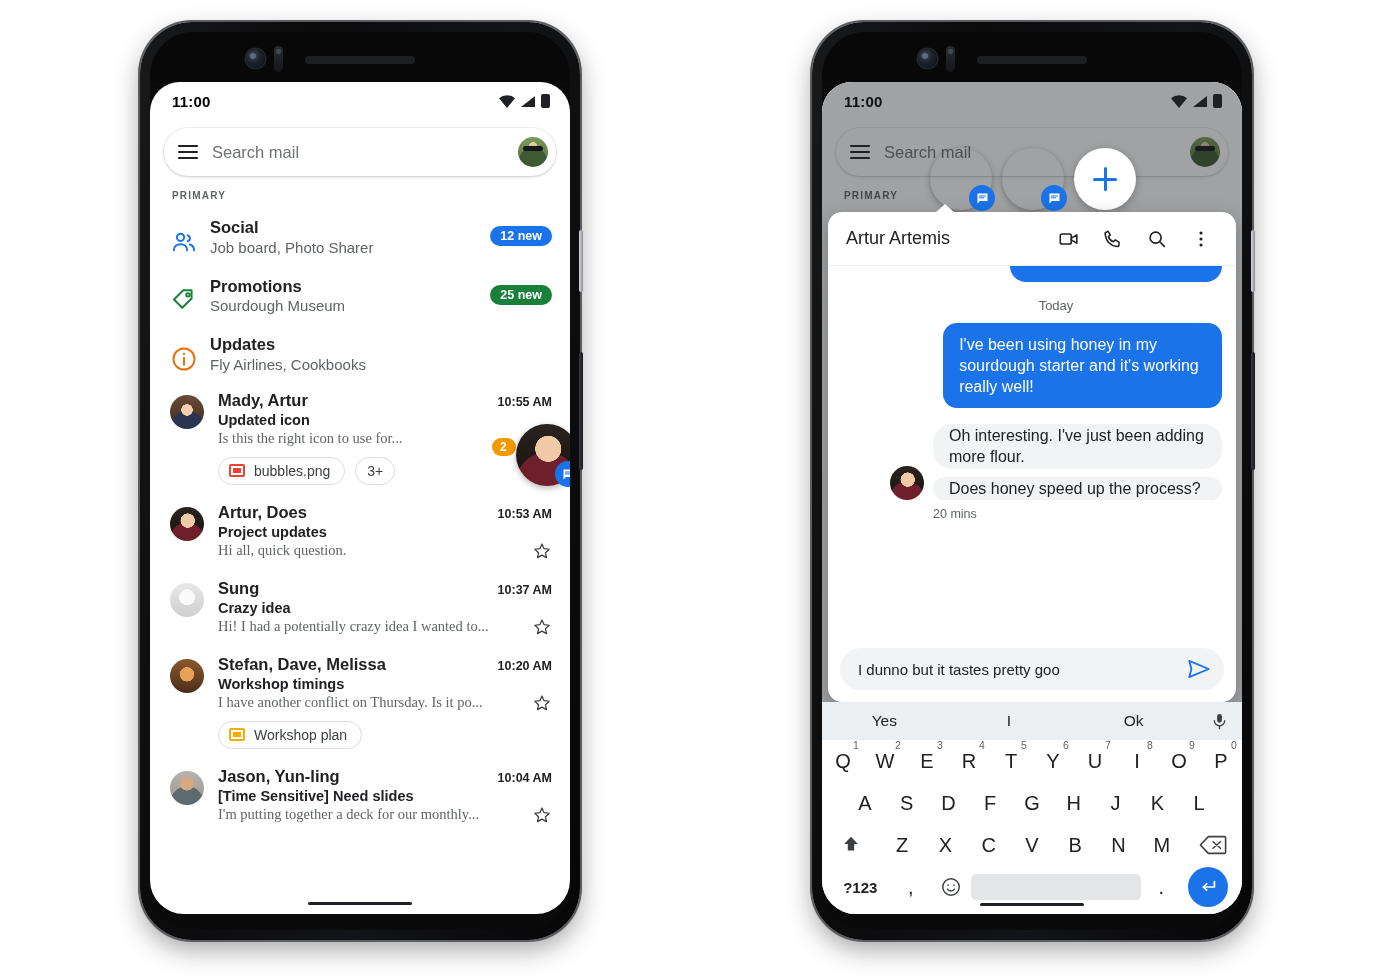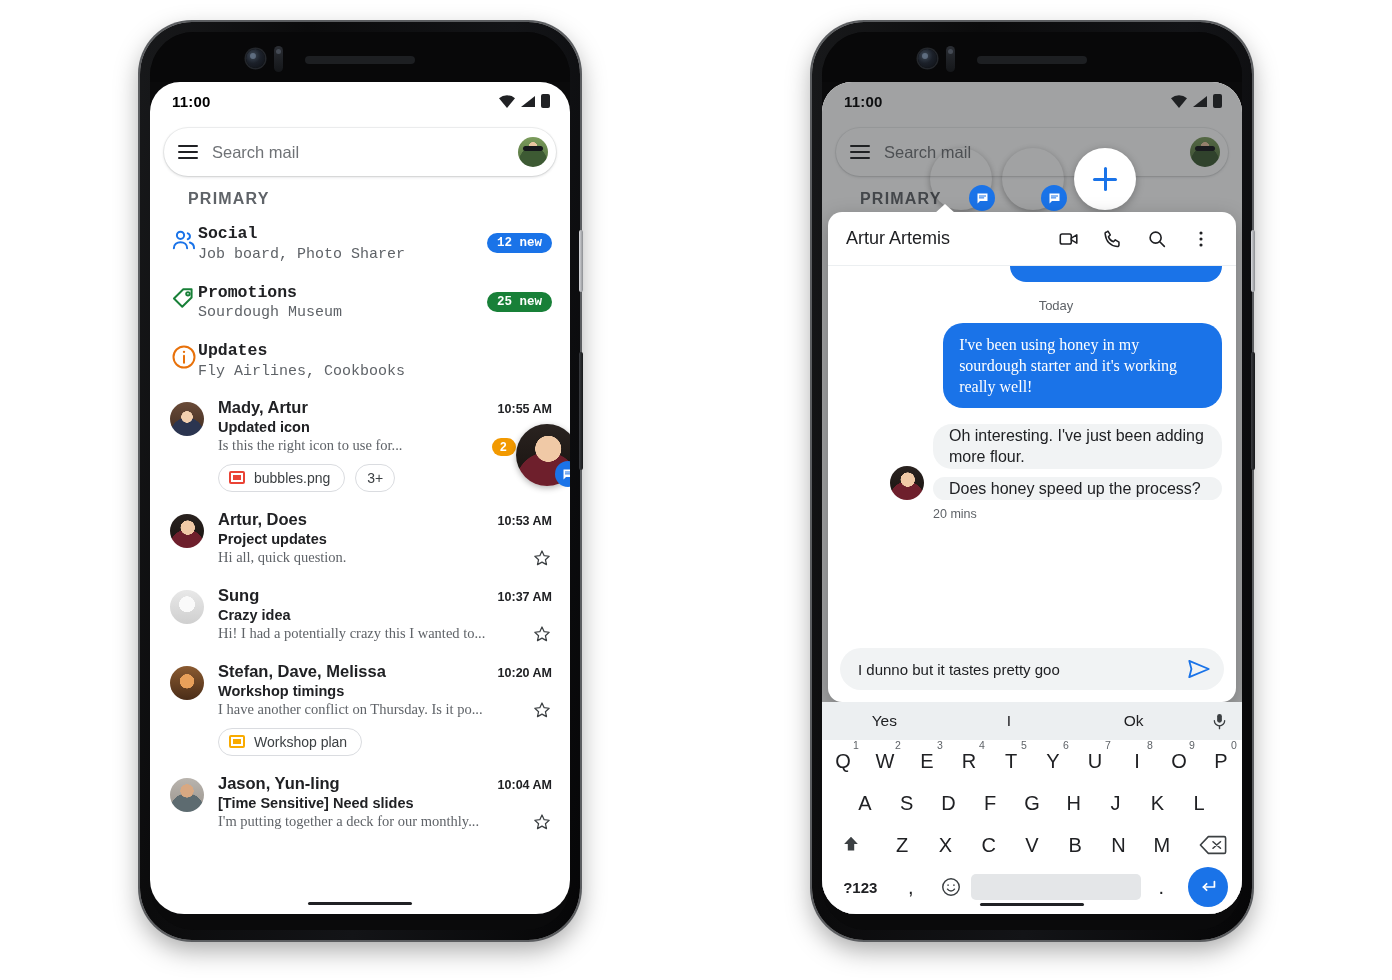--- a/index.html
+++ b/index.html
@@ -97,24 +97,24 @@
                 radial-gradient(circle at 50% 80%, #3d5a33 0 48%, rgba(0,0,0,0) 49%),
                 linear-gradient(#7b9c5c, #4d6b3c);
     position: relative; overflow: hidden;
   }
   .av-top::after{
     content:""; position:absolute; top:9px; left:5px; width:20px; height:5px;
     background:#15181b; border-radius:3px;
   }
 
   .section-label {
-    padding: 14px 0 6px 22px; font-size: 16px; letter-spacing: 1.2px;
-    color: #5f6368; font-weight: 600; margin-left: 16px;
-  }
-  .cat-row { display: flex; align-items: flex-start; padding: 10px 18px 10px 20px; gap: 0; font-family: Liberation Mono, monospace; }
+    padding: 14px 0 6px 22px; font-size: 10px; letter-spacing: 1.2px;
+    color: #5f6368; font-weight: 600;
+  }
+  .cat-row { display: flex; align-items: flex-end; padding: 10px 18px 10px 20px; gap: 12px; }
   .cat-ico { width: 28px; height: 28px; flex: 0 0 auto; margin-top: 2px; }
   .cat-txt { flex: 1; }
   .cat-title { font-size: 16.5px; font-weight: 700; color: #202124; line-height: 1.25; }
   .cat-sub { font-size: 15px; color: #5f6368; margin-top: 1px; }
   .pill {
     border-radius: 12px; color: #fff; font-size: 12.5px; font-weight: 600;
     padding: 3px 10px; align-self: center; white-space: nowrap;
   }
   .pill.blue { background: #1a73e8; }
   .pill.green { background: #188038; }
@@ -191,21 +191,21 @@
   .hdr-ico svg { width: 22px; height: 22px; }
 
   .thread { flex: 1; padding: 0 14px; position: relative; overflow: hidden; margin-left: 48px; }
   .msg-clip-top {
     margin: 0 0 0 auto; width: 212px; height: 16px; background: #1a73e8;
     border-bottom-left-radius: 18px; border-bottom-right-radius: 18px;
   }
   .daystamp { text-align: center; font-size: 13px; color: #5f6368; margin: 16px 0 10px; }
   .bubble-out {
     margin-left: auto; max-width: 84%; background: #1a73e8; color: #fff;
-    border-radius: 20px; padding: 11px 16px; font-size: 16px; line-height: 1.32; font-family: Liberation Serif, serif;
+    border-radius: 14px; padding: 11px 16px; font-size: 16px; line-height: 1.32;
   }
   .in-wrap { display: flex; align-items: flex-end; gap: 9px; margin-top: 16px; }
   .in-av { width: 34px; height: 34px; border-radius: 50%; flex: 0 0 auto; overflow: hidden; }
   .in-col { display: flex; flex-direction: column; gap: 8px; min-width: 0; }
   .bubble-in {
     background: #f1f3f4; color: #202124; border-radius: 19px;
     padding: 1px 16px; font-size: 16px; line-height: 1.32; max-width: 300px;
   }
   .in-time { font-size: 12.5px; color: #5f6368; margin: 7px 0 0 43px; }
   .composer { padding: 8px 12px 12px; flex: 0 0 auto; }
@@ -417,21 +417,21 @@
 
         <div class="mail-row">
           <span class="m-av f3"></span>
           <div class="m-body">
             <div class="m-line1">
               <span class="m-from">Sung</span>
               <span class="m-time">10:37 AM</span>
             </div>
             <div class="m-subj">Crazy idea</div>
             <div class="m-snip-row">
-              <span class="m-snip">Hi! I had a potentially crazy this I wanted to...</span>
+              <span class="m-snip">Hi! I had a potentially crazy idea I wanted to...</span>
               <svg class="star" viewBox="0 0 24 24">
                 <path d="M12 3.6l2.6 5.6 6 .7-4.5 4.1 1.3 6-5.4-3.1-5.4 3.1 1.3-6L3.4 9.9l6-.7z" fill="none" stroke="#3c4043" stroke-width="1.5" stroke-linejoin="round"></path>
               </svg>
             </div>
           </div>
         </div>
 
         <div class="mail-row">
           <span class="m-av f4"></span>
           <div class="m-body">

